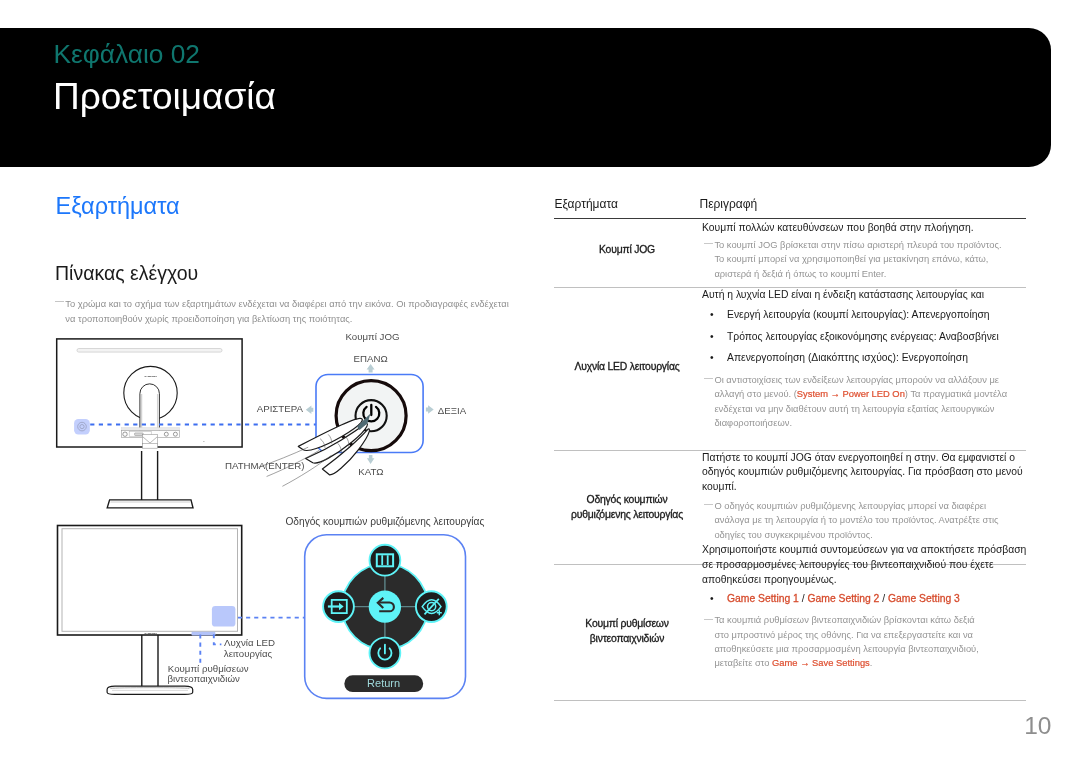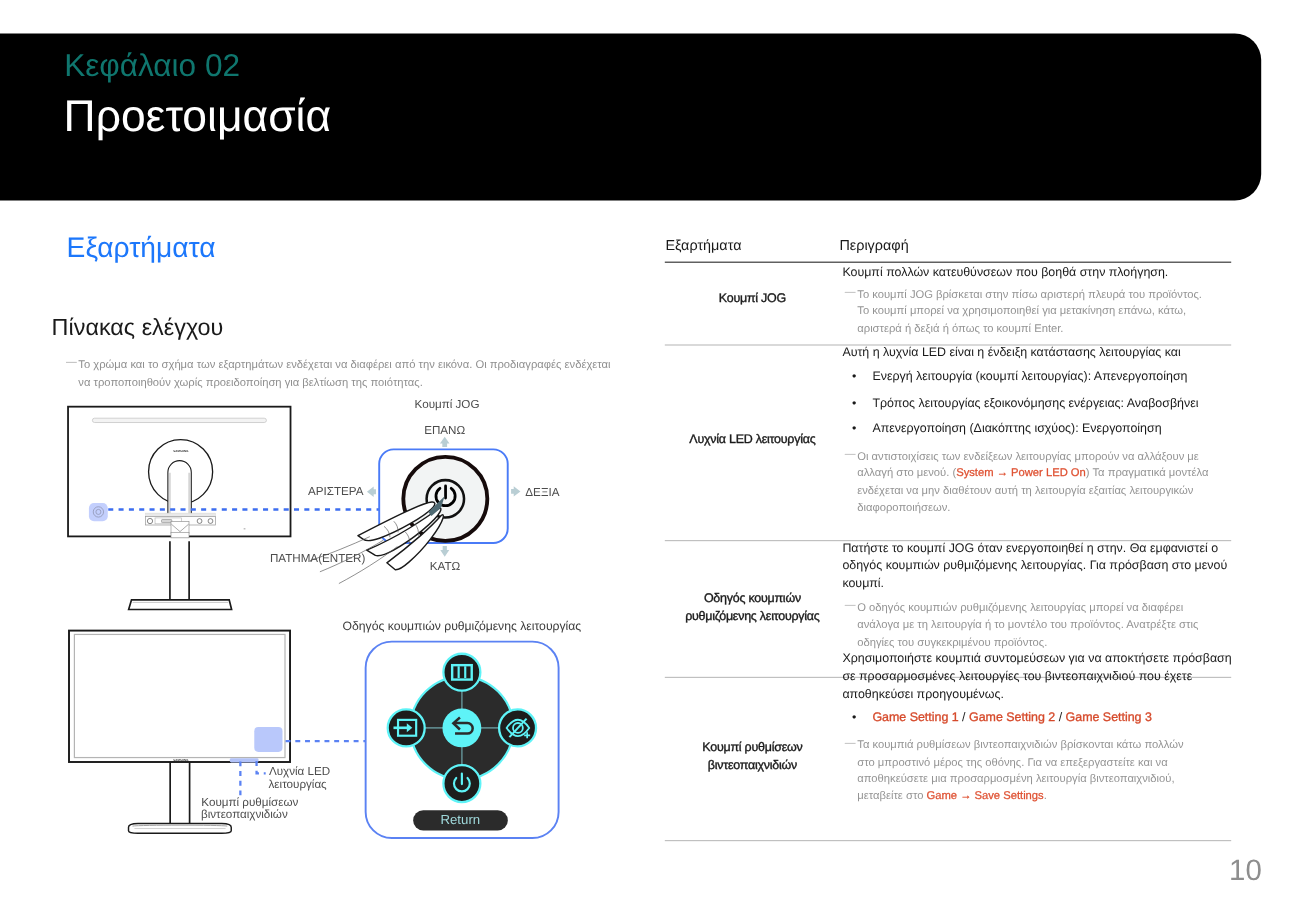--- a/index.html
+++ b/index.html
@@ -11,21 +11,21 @@
   .banner{position:absolute;left:0;top:28px;width:1051px;height:139px;
           background:#000000;border-radius:0 22px 22px 0;}
   .banner-chapter{position:absolute;left:53.5px;top:40.5px;color:#0f766e;
           font-size:26.3px;line-height:1;}
   .banner-title{position:absolute;left:53px;top:78px;color:#ffffff;
           font-size:37px;line-height:1;}
 
   
   .sec-title{position:absolute;left:55.5px;top:195px;color:#1c77fb;
           font-size:23.5px;line-height:1;}
-  .sub-title{position:absolute;left:43px;top:263.5px;color:#1a1a1a;
+  .sub-title{position:absolute;left:55px;top:263.5px;color:#1a1a1a;
           font-size:19.5px;line-height:1;}
   .note-left{position:absolute;left:55px;top:297px;width:480px;
           color:#8f8f8f;font-size:9.35px;line-height:14.9px;}
   .note-left .dash{position:absolute;left:0;top:-3.2px;color:#a8a8a8;font-size:9px;}
   .note-left .txt{display:block;margin-left:10.3px;}
 
   
   .tbl{position:absolute;left:554px;top:190px;width:472px;}
   .th{position:absolute;top:0;color:#1a1a1a;font-size:12px;line-height:1;}
   .th1{left:0.5px;top:7.5px;}
@@ -316,21 +316,21 @@
         <div>Χρησιμοποιήστε κουμπιά συντομεύσεων για να αποκτήσετε πρόσβαση</div>
         <div>σε προσαρμοσμένες λειτουργίες του βιντεοπαιχνιδιού που έχετε</div>
         <div>αποθηκεύσει προηγουμένως.</div>
       </div>
     <ul class="bullets" style="margin-top:0px">
         <li><span class="red">Game Setting 1</span><span> / </span><span class="red">Game Setting 2</span><span> / </span><span class="red">Game Setting 3</span></li>
       </ul>
     <div class="sub-note" style="margin-top:2px">
       <span class="dash">—</span>
       <div>
-          <div><span>Τα κουμπιά ρυθμίσεων βιντεοπαιχνιδιών βρίσκονται κάτω πολλών</span></div>
+          <div><span>Τα κουμπιά ρυθμίσεων βιντεοπαιχνιδιών βρίσκονται κάτω δεξιά</span></div>
           <div><span>στο μπροστινό μέρος της οθόνης. Για να επεξεργαστείτε και να</span></div>
           <div><span>αποθηκεύσετε μια προσαρμοσμένη λειτουργία βιντεοπαιχνιδιού,</span></div>
           <div><span>μεταβείτε στο </span><span class="red">Game</span><span class="red"> → </span><span class="red">Save Settings</span><span>.</span></div>
         </div>
     </div>
   </div>
 
   <div class="pageno">10</div>
 </div>
 

